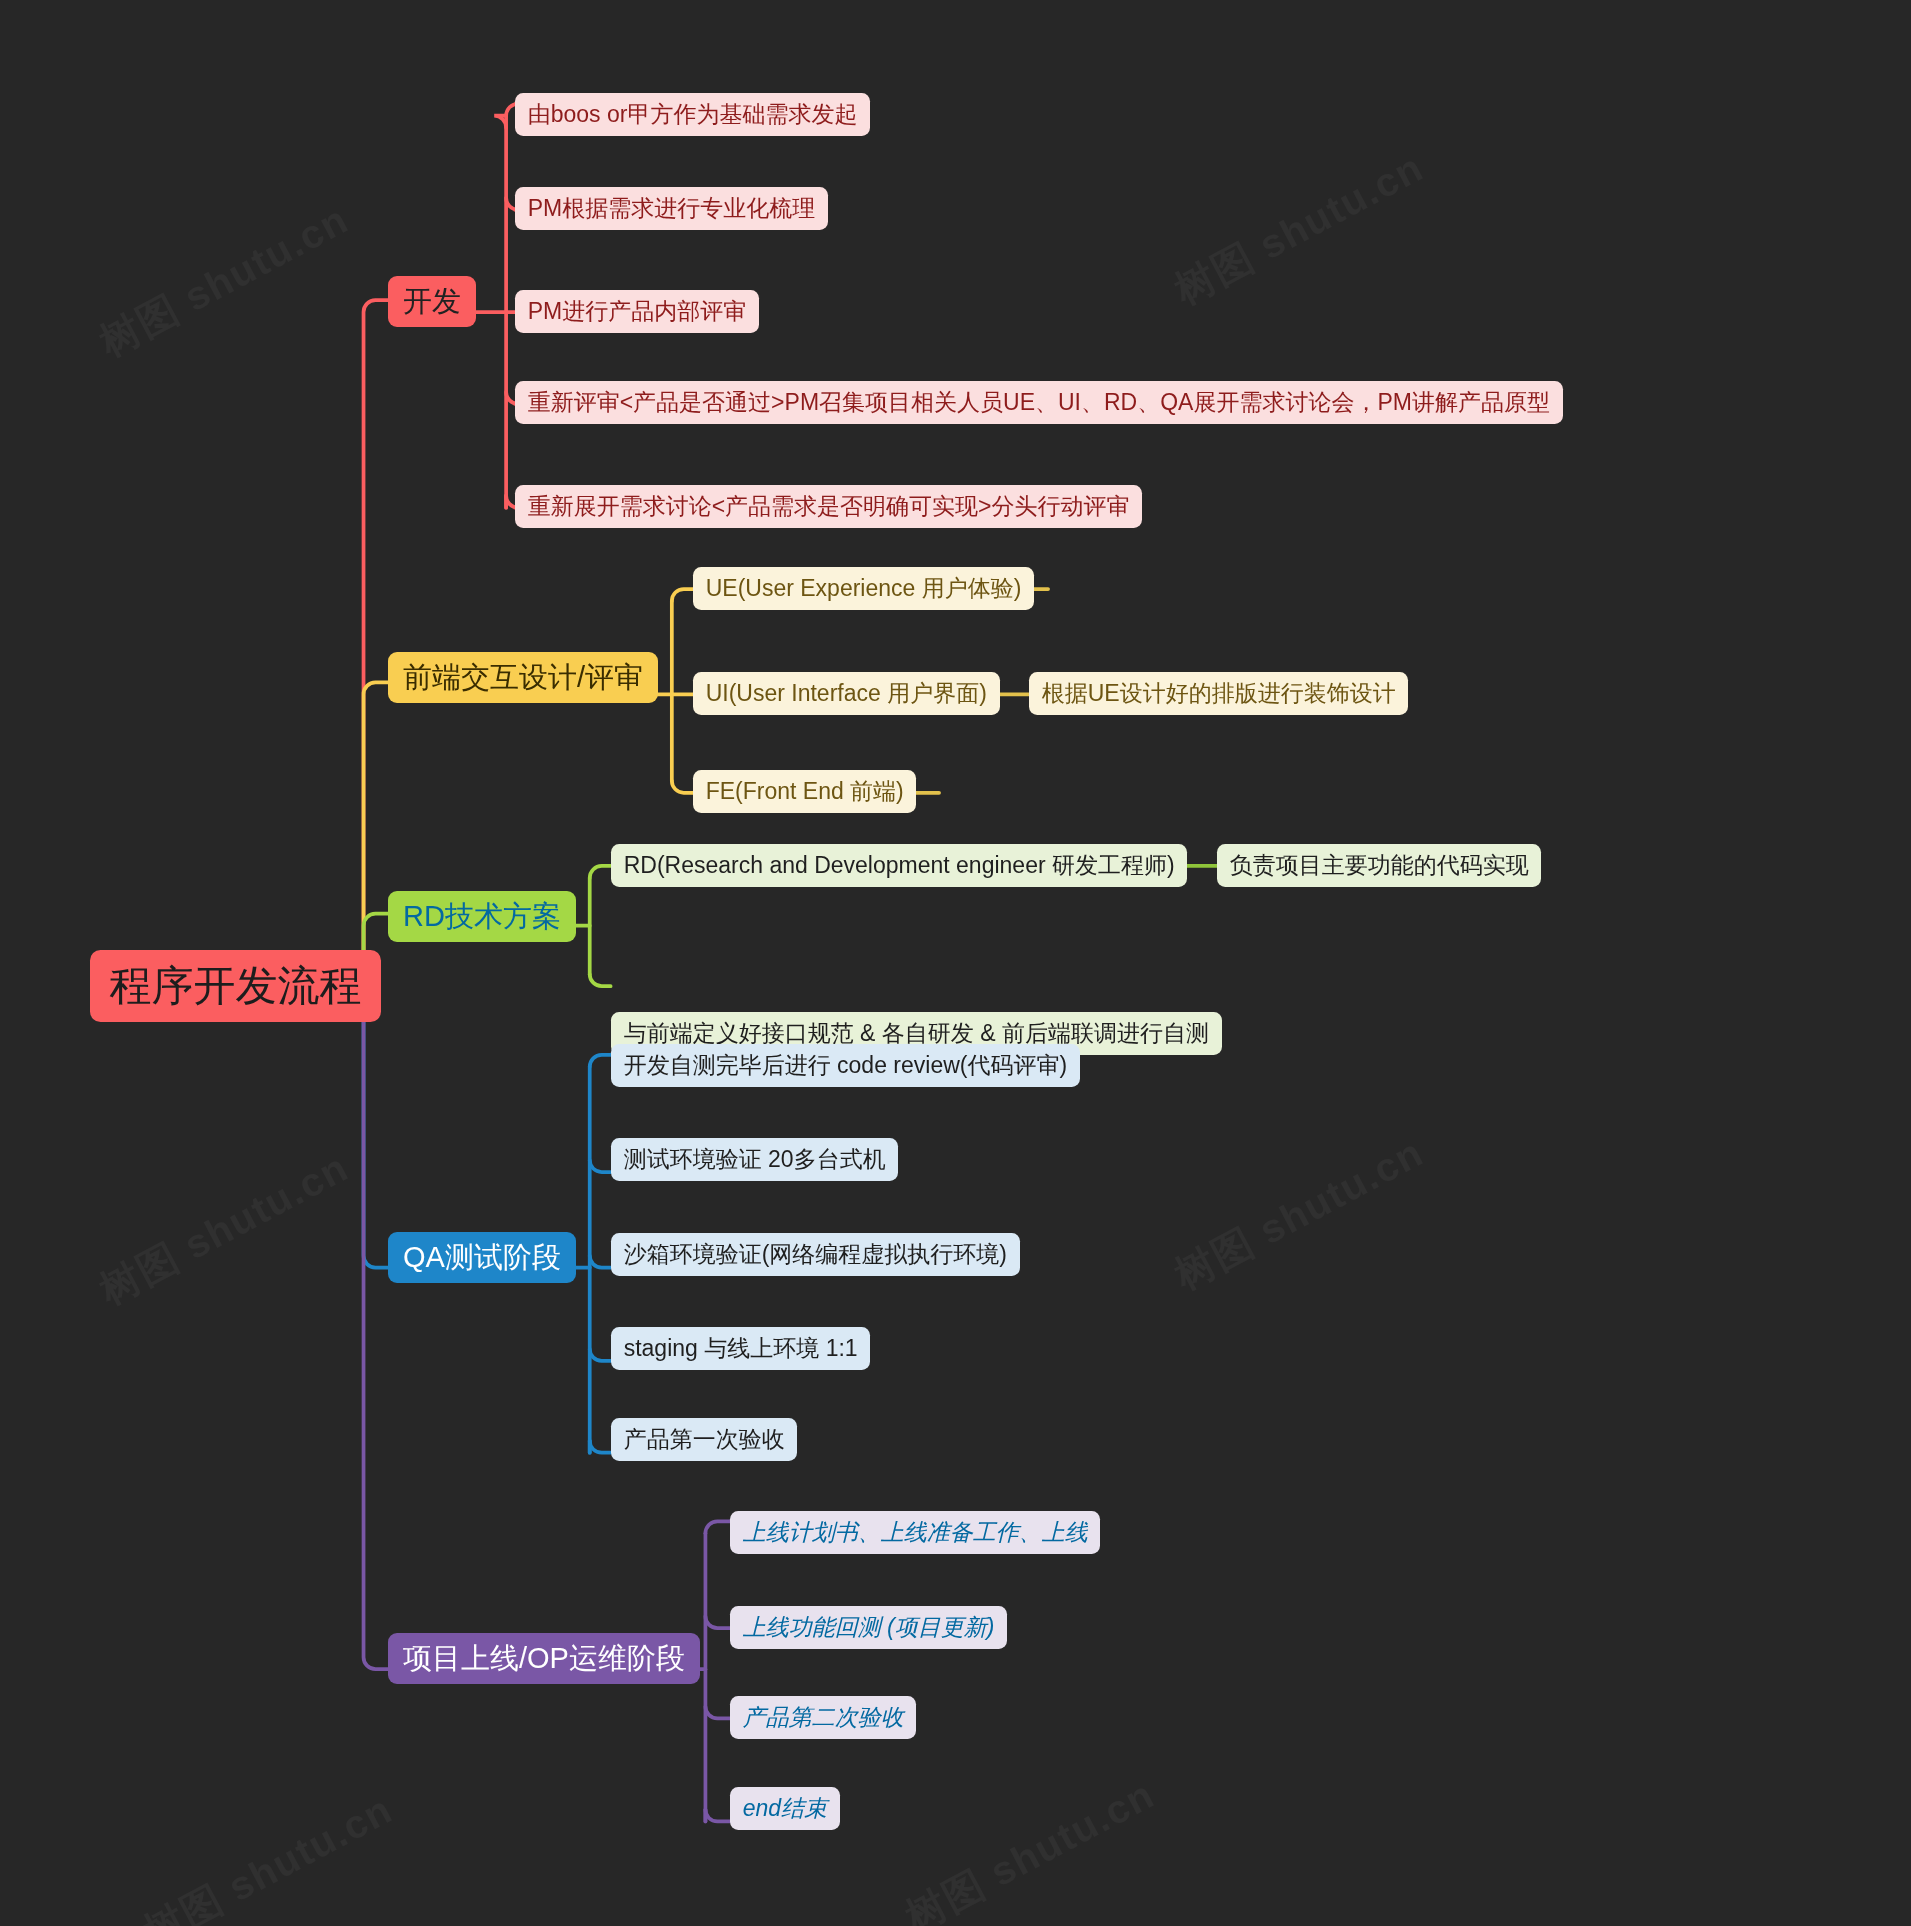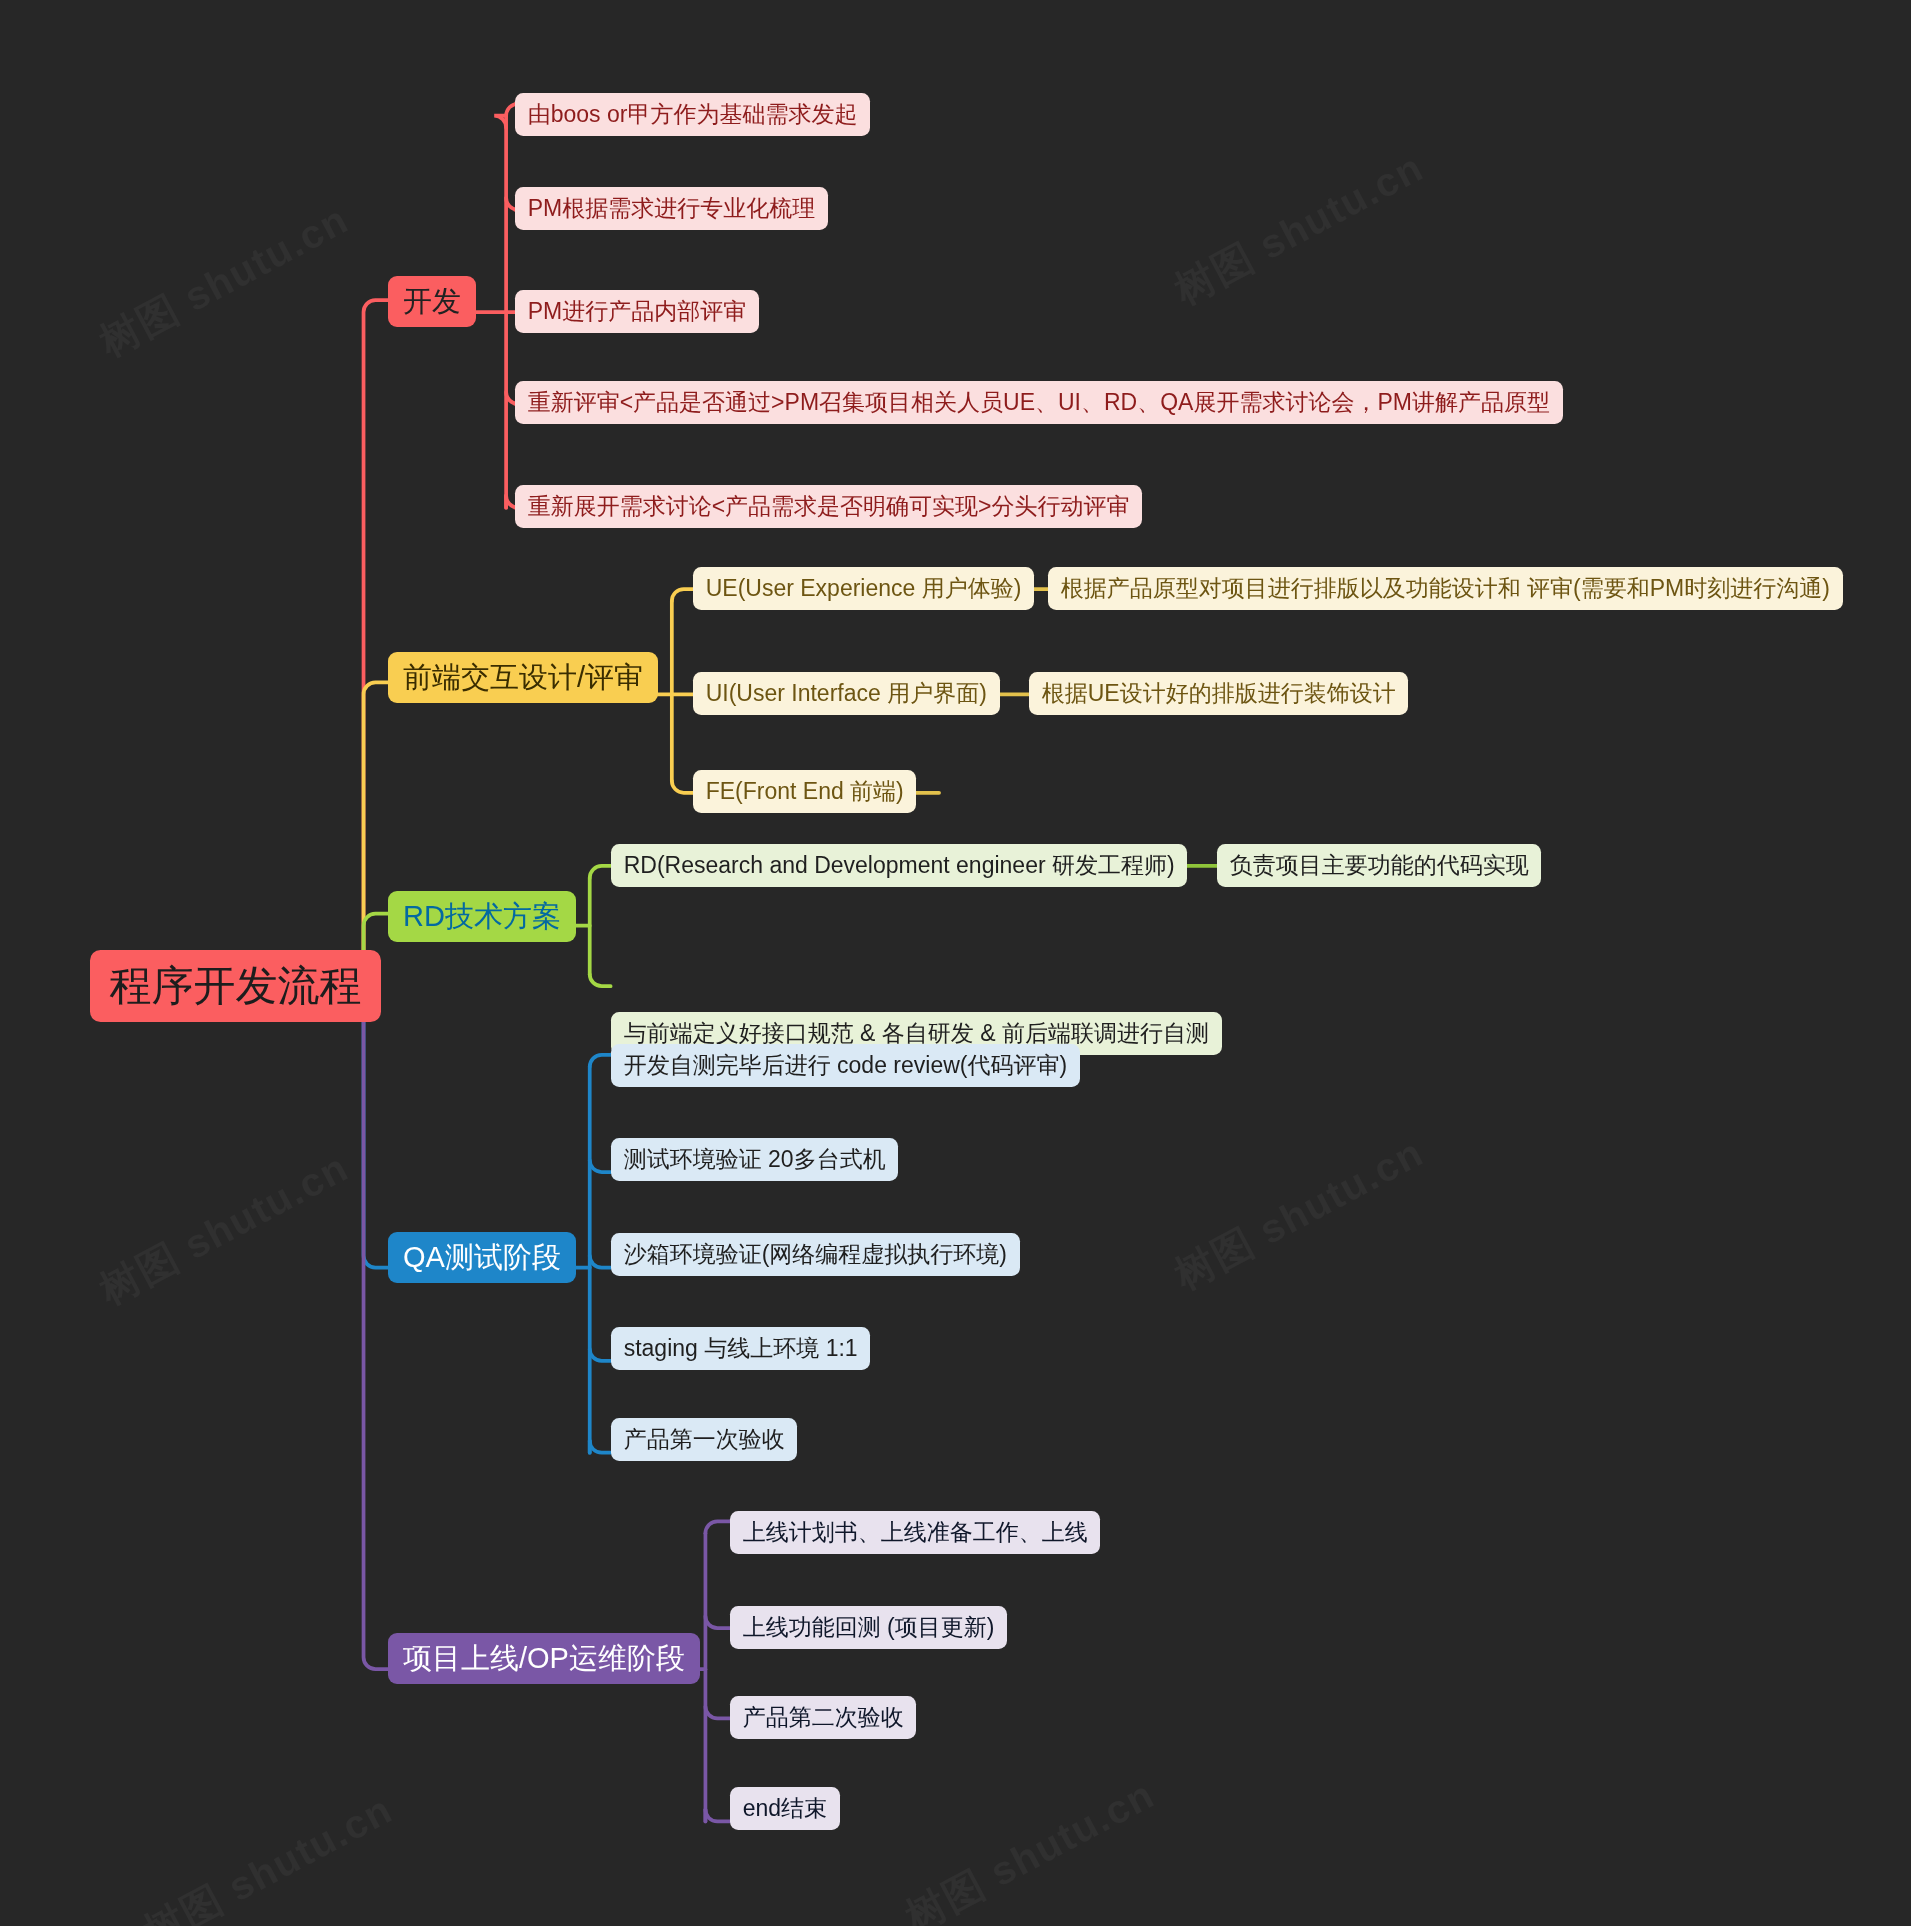--- a/index.html
+++ b/index.html
@@ -44,21 +44,21 @@
   .topic.purple{background:#7A57A6;color:#ffffff;}
   
   .leaf{
     font-size:23px;font-weight:400;
     padding:8.2px 12.7px;border-radius:8.2px;
   }
   .leaf.red{background:#FBDFDF;color:#8e1c1c;}
   .leaf.yellow{background:#FBF3DB;color:#6d5512;}
   .leaf.green{background:#E8F2D8;color:#1f1f1f;}
   .leaf.blue{background:#DAE9F5;color:#1f1f1f;}
-  .leaf.purple{background:#E8E2EE;color:#0f172a;}
+  .leaf.purple{background:#E8E2EE;color:#0369a1;font-style:italic;}
 </style>
 </head>
 <body>
 
 <div id="canvas">
 
   <div class="wm" style="left:90px;top:321px;">树图 shutu.cn</div>
   <div class="wm" style="left:1165px;top:269px;">树图 shutu.cn</div>
   <div class="wm" style="left:90px;top:1269px;">树图 shutu.cn</div>
   <div class="wm" style="left:1165px;top:1254px;">树图 shutu.cn</div>
@@ -134,21 +134,20 @@
 
   <div class="node leaf red" style="left:515px;top:93px;">由boos or甲方作为基础需求发起</div>
   <div class="node leaf red" style="left:515px;top:187px;">PM根据需求进行专业化梳理</div>
   <div class="node leaf red" style="left:515px;top:290px;">PM进行产品内部评审</div>
   <div class="node leaf red" style="left:515px;top:381px;">重新评审&lt;产品是否通过&gt;PM召集项目相关人员UE、UI、RD、QA展开需求讨论会，PM讲解产品原型</div>
   <div class="node leaf red" style="left:515px;top:485px;">重新展开需求讨论&lt;产品需求是否明确可实现&gt;分头行动评审</div>
 
   <div class="node topic yellow" style="left:388px;top:652px;">前端交互设计/评审</div>
 
   <div class="node leaf yellow" style="left:693px;top:567px;">UE(User Experience 用户体验)</div>
-  <div class="node leaf yellow" style="left:1048px;top:567px;">根据产品原型对项目进行排版以及功能设计和 评审(需要和PM时刻进行沟通)</div>
 
   <div class="node leaf yellow" style="left:693px;top:672px;">UI(User Interface 用户界面)</div>
   <div class="node leaf yellow" style="left:1029px;top:672px;">根据UE设计好的排版进行装饰设计</div>
 
   <div class="node leaf yellow" style="left:693px;top:770px;">FE(Front End 前端)</div>
 
   <div class="node topic green" style="left:388px;top:891px;">RD技术方案</div>
 
   <div class="node leaf green" style="left:611px;top:844px;">RD(Research and Development engineer 研发工程师)</div>
   <div class="node leaf green" style="left:1217px;top:844px;">负责项目主要功能的代码实现</div>

